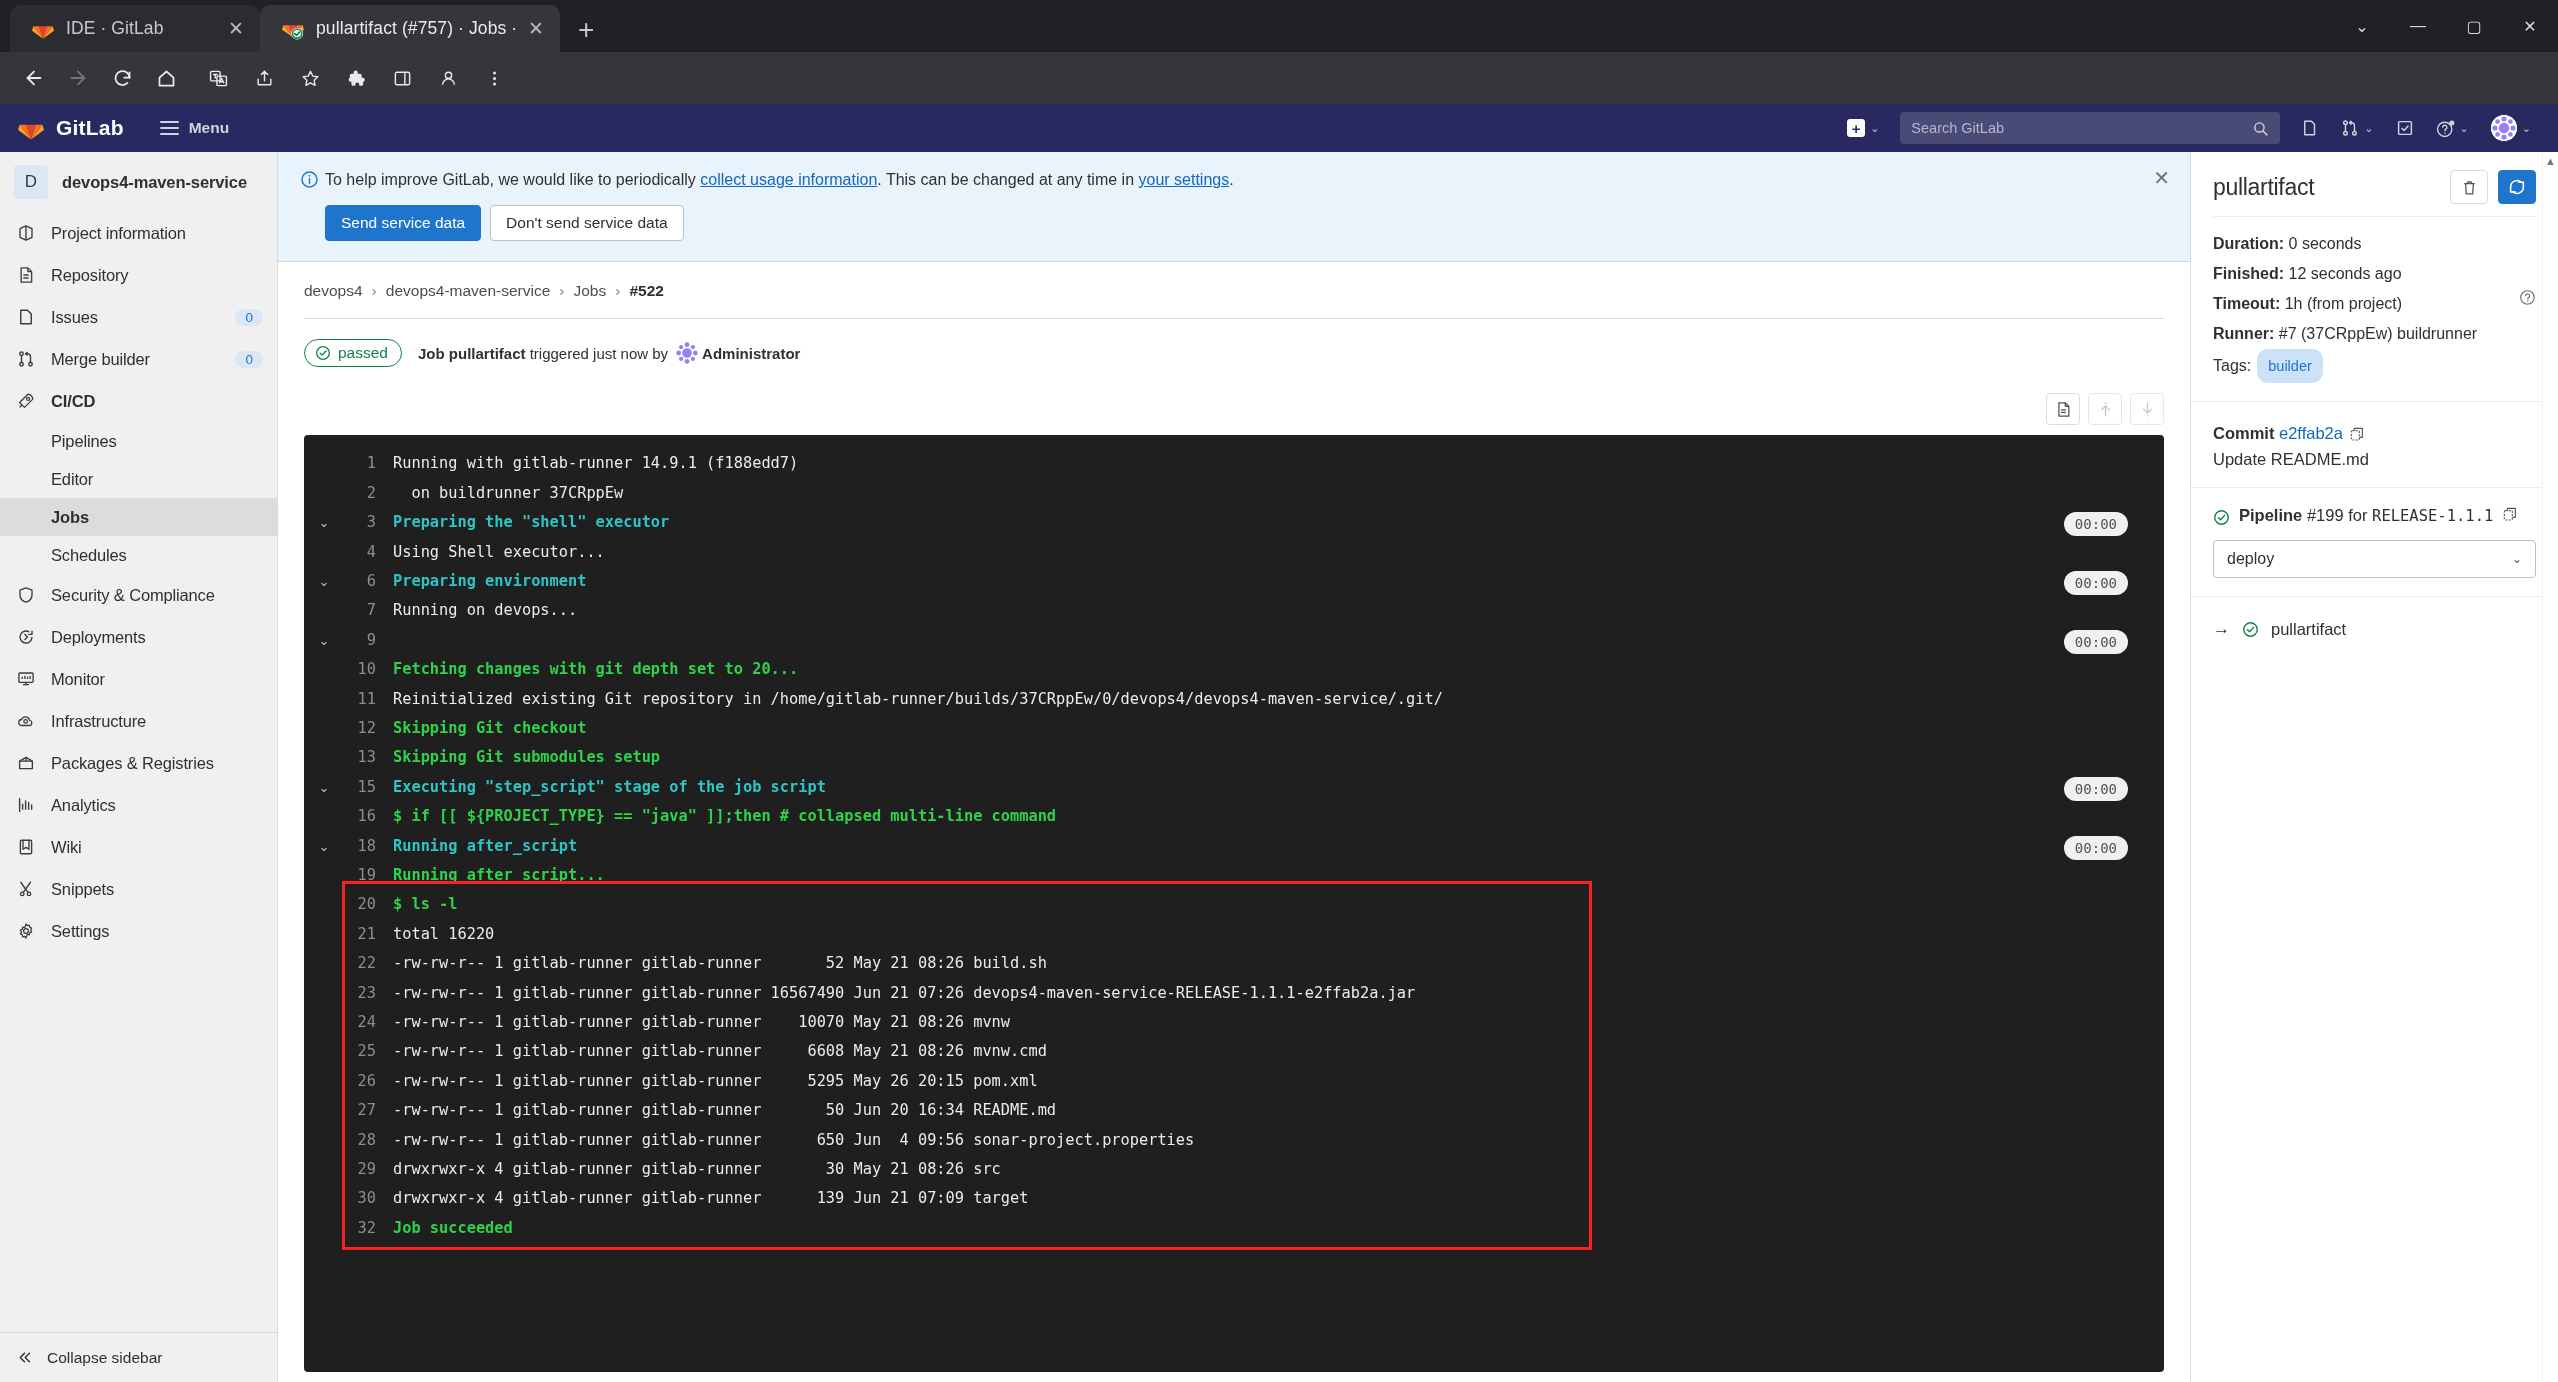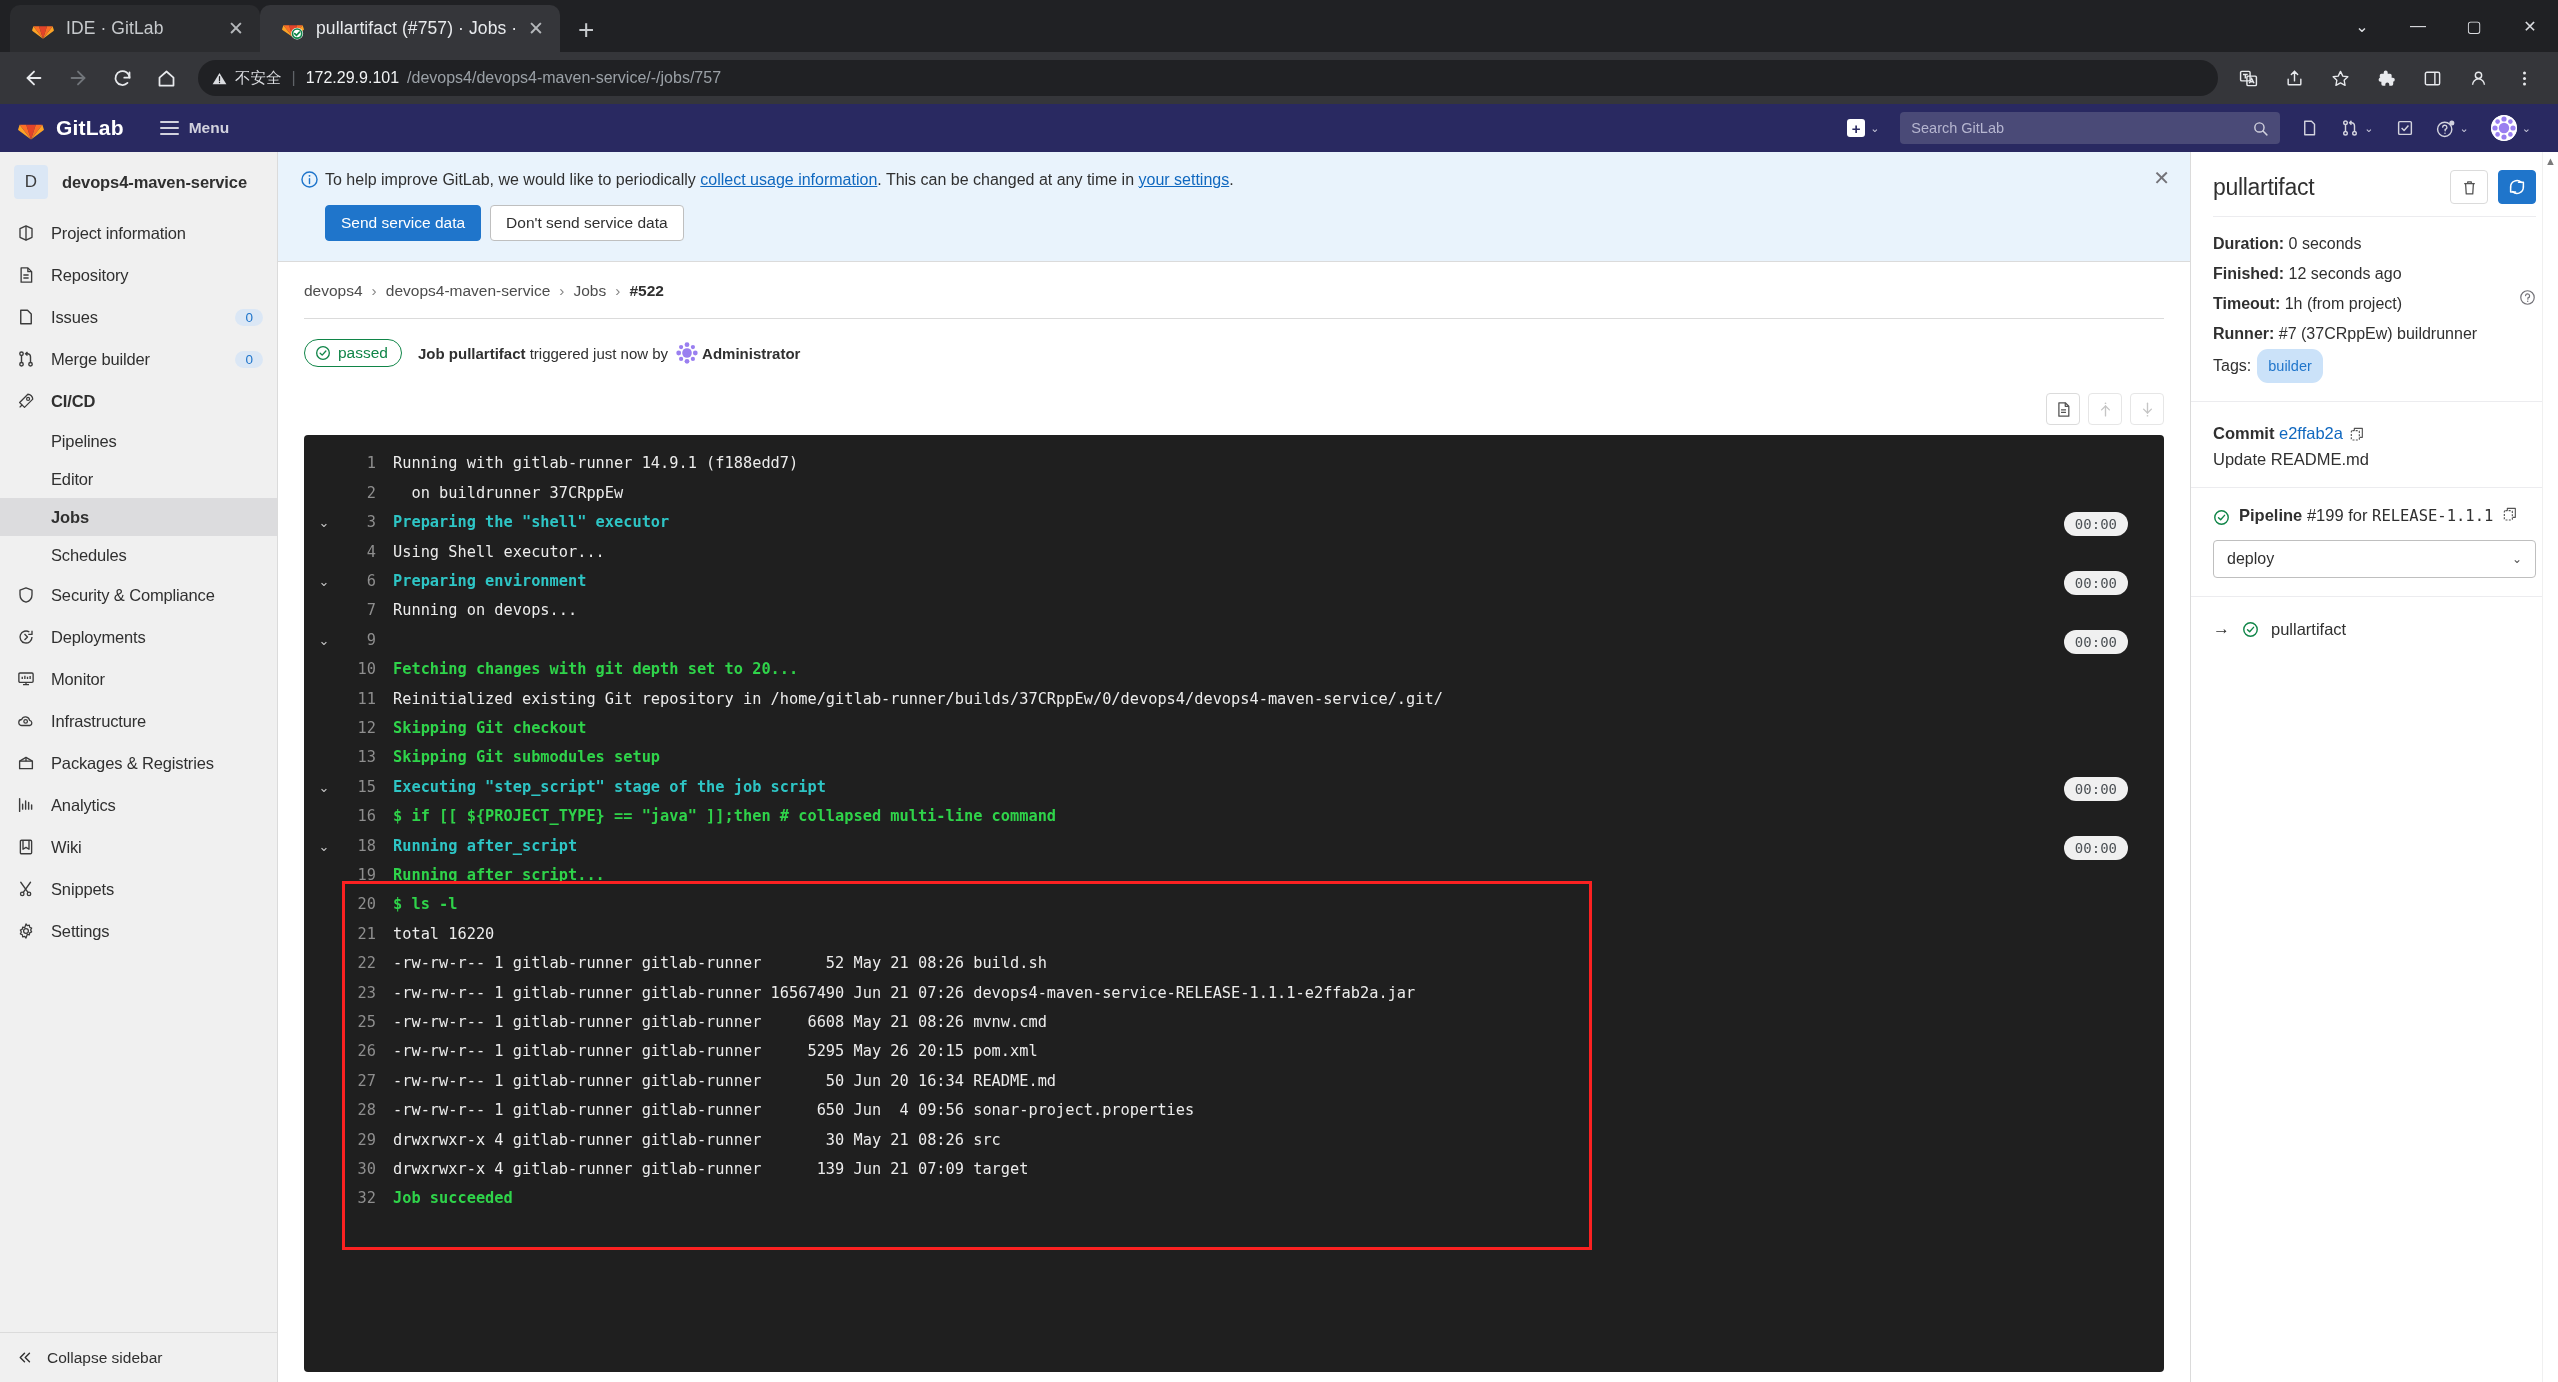--- a/index.html
+++ b/index.html
@@ -353,32 +353,20 @@
           <path d="M20 11a8 8 0 1 0-2.3 6.1"></path>
           <polyline points="20 5 20 11 14 11"></polyline>
         </svg>
     </div>
     <div class="nav-btn">
       <svg width="21" height="21" viewBox="0 0 24 24" fill="none" stroke="currentColor" stroke-width="2" stroke-linejoin="round">
           <path d="M4 11 12 4l8 7v9H4z"></path>
         </svg>
     </div>
 
-    <div class="omnibox">
-      <span class="warn-ico gl-ico">
-        <svg width="15" height="15" viewBox="0 0 24 24" fill="currentColor">
-            <path d="M12 3 23 21H1z"></path>
-            <path d="M12 9v6M12 17.6v.8" stroke="#202124" stroke-width="2" stroke-linecap="round"></path>
-          </svg>
-      </span>
-      <span class="not-secure">不安全</span>
-      <span class="omni-sep">|</span>
-      <span class="url-host">172.29.9.101</span>
-      <span class="url-path">/devops4/devops4-maven-service/-/jobs/757</span>
-    </div>
 
     <div class="tool-icons">
       <div class="nav-btn">
         <svg width="19" height="19" viewBox="0 0 24 24" fill="none" stroke="currentColor" stroke-width="1.8">
             <rect x="2" y="3" width="12" height="12" rx="1.5"></rect>
             <path d="M5 7h6M8 7v5"></path>
             <rect x="10" y="9" width="12" height="12" rx="1.5"></rect>
             <path d="M13 18l3-6 3 6M14 16h4"></path>
           </svg>
       </div>
@@ -780,20 +768,21 @@
               <div class="log-line"><span class="ln-arrow"></span><span class="ln-num">12</span><span class="ln-txt"><span class="c-green">Skipping Git checkout</span></span></div>
               <div class="log-line"><span class="ln-arrow"></span><span class="ln-num">13</span><span class="ln-txt"><span class="c-green">Skipping Git submodules setup</span></span></div>
               <div class="log-line"><span class="ln-arrow">⌄</span><span class="ln-num">15</span><span class="ln-txt"><span class="c-cyan">Executing "step_script" stage of the job script</span></span><span class="time-badge">00:00</span></div>
               <div class="log-line"><span class="ln-arrow"></span><span class="ln-num">16</span><span class="ln-txt"><span class="c-green">$ if [[ ${PROJECT_TYPE} == "java" ]];then # collapsed multi-line command</span></span></div>
               <div class="log-line"><span class="ln-arrow">⌄</span><span class="ln-num">18</span><span class="ln-txt"><span class="c-cyan">Running after_script</span></span><span class="time-badge">00:00</span></div>
               <div class="log-line"><span class="ln-arrow"></span><span class="ln-num">19</span><span class="ln-txt"><span class="c-green">Running after_script...</span></span></div>
               <div class="log-line"><span class="ln-arrow"></span><span class="ln-num">20</span><span class="ln-txt"><span class="c-green">$ ls -l</span></span></div>
               <div class="log-line"><span class="ln-arrow"></span><span class="ln-num">21</span><span class="ln-txt"><span class="c-plain">total 16220</span></span></div>
               <div class="log-line"><span class="ln-arrow"></span><span class="ln-num">22</span><span class="ln-txt"><span class="c-plain">-rw-rw-r-- 1 gitlab-runner gitlab-runner       52 May 21 08:26 build.sh</span></span></div>
               <div class="log-line"><span class="ln-arrow"></span><span class="ln-num">23</span><span class="ln-txt"><span class="c-plain">-rw-rw-r-- 1 gitlab-runner gitlab-runner 16567490 Jun 21 07:26 devops4-maven-service-RELEASE-1.1.1-e2ffab2a.jar</span></span></div>
+              <div class="log-line"><span class="ln-arrow"></span><span class="ln-num">24</span><span class="ln-txt"><span class="c-plain">-rw-rw-r-- 1 gitlab-runner gitlab-runner    10070 May 21 08:26 mvnw</span></span></div>
               <div class="log-line"><span class="ln-arrow"></span><span class="ln-num">25</span><span class="ln-txt"><span class="c-plain">-rw-rw-r-- 1 gitlab-runner gitlab-runner     6608 May 21 08:26 mvnw.cmd</span></span></div>
               <div class="log-line"><span class="ln-arrow"></span><span class="ln-num">26</span><span class="ln-txt"><span class="c-plain">-rw-rw-r-- 1 gitlab-runner gitlab-runner     5295 May 26 20:15 pom.xml</span></span></div>
               <div class="log-line"><span class="ln-arrow"></span><span class="ln-num">27</span><span class="ln-txt"><span class="c-plain">-rw-rw-r-- 1 gitlab-runner gitlab-runner       50 Jun 20 16:34 README.md</span></span></div>
               <div class="log-line"><span class="ln-arrow"></span><span class="ln-num">28</span><span class="ln-txt"><span class="c-plain">-rw-rw-r-- 1 gitlab-runner gitlab-runner      650 Jun  4 09:56 sonar-project.properties</span></span></div>
               <div class="log-line"><span class="ln-arrow"></span><span class="ln-num">29</span><span class="ln-txt"><span class="c-plain">drwxrwxr-x 4 gitlab-runner gitlab-runner       30 May 21 08:26 src</span></span></div>
               <div class="log-line"><span class="ln-arrow"></span><span class="ln-num">30</span><span class="ln-txt"><span class="c-plain">drwxrwxr-x 4 gitlab-runner gitlab-runner      139 Jun 21 07:09 target</span></span></div>
               <div class="log-line"><span class="ln-arrow"></span><span class="ln-num">32</span><span class="ln-txt"><span class="c-green">Job succeeded</span></span></div>
               <div class="redbox" style="top: 446.094px; height: 368.875px; border-color: rgb(251, 33, 33);"></div>
           </div>
         </div>

